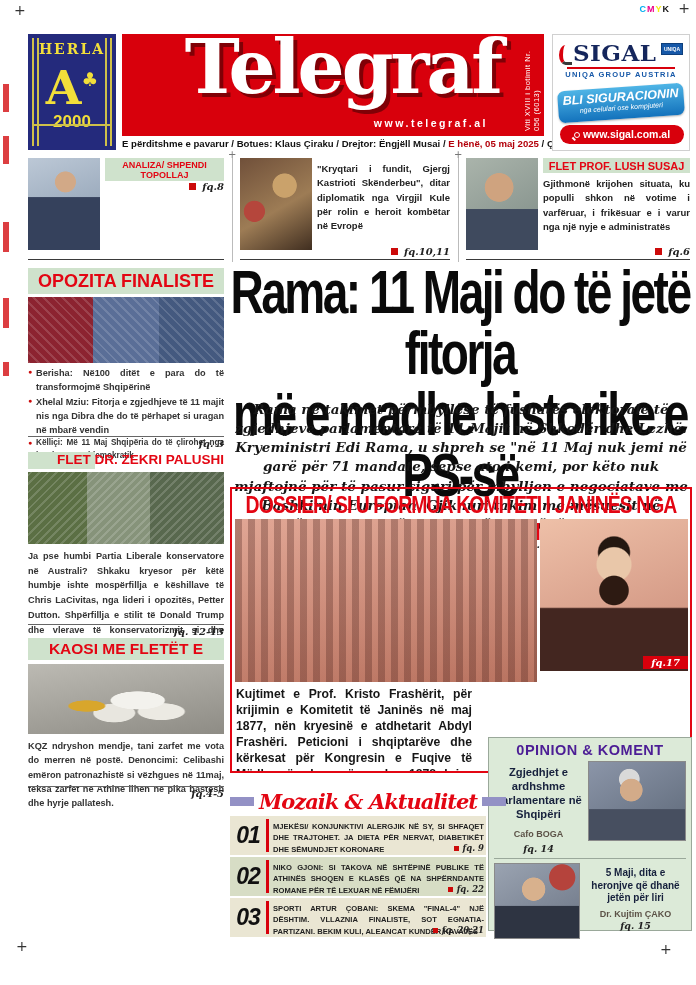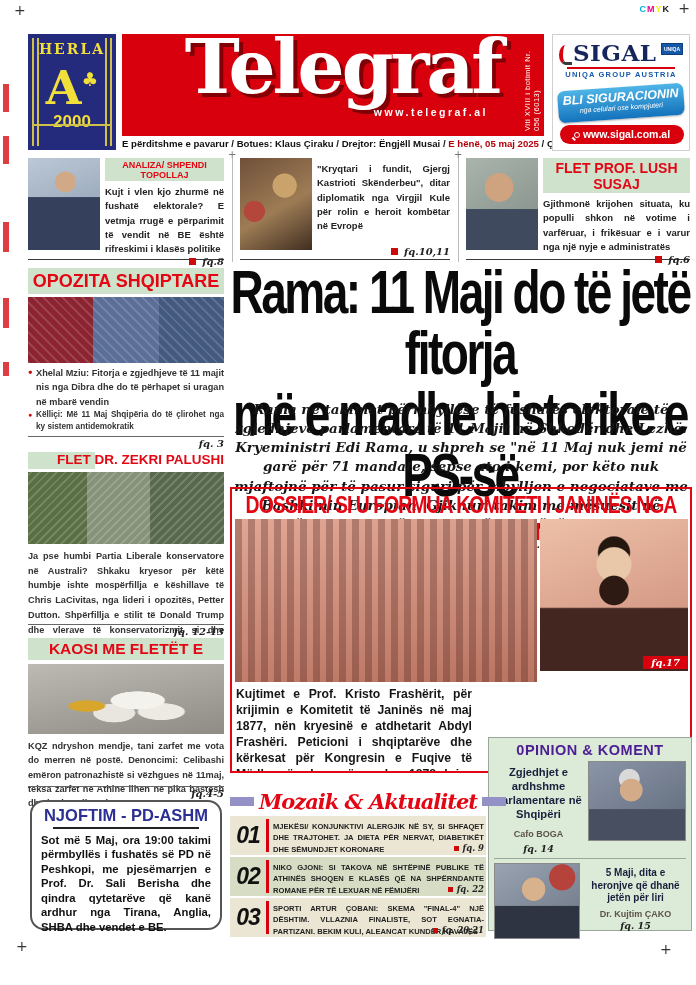--- a/index.html
+++ b/index.html
@@ -19,21 +19,21 @@
   .logo .hline { position:absolute; left:5px; right:5px; height:2px; background:#cfc04a; }
   .logo-top { font:bold 14px "DejaVu Serif", serif; letter-spacing:2px; padding-top:7px; }
   .logo-letter { font:bold 46px "DejaVu Serif", serif; line-height:44px; }
   .logo-suit { font-size:19px; vertical-align:18px; }
   .logo-year { font:bold 17px "Liberation Sans", sans-serif; margin-top:2px; }
 
   .masthead { left:122px; top:34px; width:422px; height:102px; background:#d8000c; }
   .masthead-title { position:absolute; left:0; right:26px; top:-10px; text-align:center;
       font:bold 74px "DejaVu Serif", serif; color:#fff; letter-spacing:-3px;
       text-shadow:4px 4px 0 rgba(40,0,0,.5);margin-left:45px; }
-  .masthead-site { position:absolute; right:56px; bottom:18px; color:#fff; font:bold 10.5px "Liberation Sans", sans-serif; letter-spacing:2.5px; }
+  .masthead-site { position:absolute; right:56px; bottom:7px; color:#fff; font:bold 10.5px "Liberation Sans", sans-serif; letter-spacing:2.5px; }
   .masthead-edition { position:absolute; right:3px; top:5px; height:92px; writing-mode:vertical-rl; transform:rotate(180deg);
       color:#fff; font:7.5px "Liberation Sans", sans-serif; letter-spacing:.5px; }
   .tagline { left:122px; top:138px; width:422px; font:bold 9.6px "Liberation Sans", sans-serif; color:#111; white-space:nowrap; }
   .tagline .date { color:#b3000a; }
 
   .sigal { left:552px; top:34px; width:138px; height:117px; background:#fff; border:1px solid #d0d0d0; }
   .sigal-row { position:relative; text-align:center; padding-top:4px; }
   .sigal-swoosh { display:inline-block; width:13px; height:20px; border-left:4px solid #d8000c; border-bottom:3px solid #3a3a3a; border-radius:60% 0 0 60%; vertical-align:-4px; margin-right:1px; }
   .sigal-brand { font:bold 23px "DejaVu Serif", serif; color:#15265c; letter-spacing:.5px; }
   .uniqa-badge { display:inline-block; background:#1658a8; color:#fff; font:bold 5px "Liberation Sans", sans-serif; padding:2px 2px 1px; vertical-align:10px; border:1px solid #0e3f7c; text-align:center; line-height:1.3; }
@@ -222,66 +222,60 @@
 
   <div class="divplus" style="left:228px;">+</div>
   <div class="divplus" style="left:454px;">+</div>
   <div class="divider-v" style="left:232px;"></div>
   <div class="divider-v" style="left:458px;"></div>
 
   <div class="topbox" style="left:28px; width:196px;">
     <div class="photo ph-topollaj"></div>
     <div class="tcol">
       <div class="kicker" style="font-size:9px">ANALIZA/ SHPENDI TOPOLLAJ</div>
-      <div class="tstory">Kujt i vlen kjo zhurmë në fushatë elektorale? E vetmja rrugë e përparimit të vendit në BE është rifreskimi i klasës politike</div>
       <div class="pageref"><span class="redsq"></span><span>fq.8</span></div>
     </div>
   </div>
 
   <div class="topbox" style="left:240px; width:210px;">
     <div class="photo ph-shkreli"></div>
     <div class="tcol">
       <div class="tstory">"Kryqtari i fundit, Gjergj Kastrioti Skënderbeu", ditar diplomatik nga Virgjil Kule për rolin e heroit kombëtar në Evropë</div>
       <div class="pageref"><span class="redsq"></span><span>fq.10,11</span></div>
     </div>
   </div>
 
   <div class="topbox" style="left:466px; width:224px;">
     <div class="photo ph-susaj"></div>
     <div class="tcol">
-      <div class="kicker" style="font-size:14px">FLET PROF. LUSH SUSAJ</div>
+      <div class="kicker" style="font-size:11px">FLET PROF. LUSH SUSAJ</div>
       <div class="tstory">Gjithmonë krijohen situata, ku populli shkon në votime i varfëruar, i frikësuar e i varur nga një nyje e administratës</div>
       <div class="pageref"><span class="redsq"></span><span>fq.6</span></div>
     </div>
   </div>
 
-  <div class="abs greenbar opozita-title">OPOZITA SHQIPTARE</div>
+  <div class="abs greenbar opozita-title">OPOZITA FINALISTE</div>
   <div class="abs photo ph-opozita opozita-photo"></div>
   <div class="abs bullets">
-    <div class="row"><span class="bullet-icon">●</span></div>
+    <div class="row"><span class="bullet-icon">●</span><span>Berisha: Në100 ditët e para do të transformojmë Shqipërinë</span></div>
     <div class="row"><span class="bullet-icon">●</span><span>Xhelal Mziu: Fitorja e zgjedhjeve të 11 majit nis nga Dibra dhe do të përhapet si uragan në mbarë vendin</span></div>
     <div class="row small"><span class="bullet-icon">●</span><span>Këlliçi: Më 11 Maj Shqipëria do të çlirohet nga ky sistem antidemokratik</span></div>
   </div>
   <div class="sect-pageline" style="left:28px; top:436px; width:196px;">fq. 3</div>
 
   <div class="abs palushi-title">FLET DR. ZEKRI PALUSHI</div>
   <div class="abs photo ph-palushi palushi-photo"></div>
   <div class="abs palushi-text">Ja pse humbi Partia Liberale konservatore në Australi? Shkaku kryesor për këtë humbje ishte mospërfillja e këshillave të Chris LaCivitas, nga lideri i opozitës, Petter Dutton. Shpërfillja e stilit të Donald Trump dhe vlerave të konservatorizmit si dhe ndikimi kinez në votimin elektronik.</div>
   <div class="sect-pageline" style="left:28px; top:624px; width:196px;">fq. 12-13</div>
 
   <div class="abs greenbar kaosi-title">KAOSI ME FLETËT E VOTIMIT</div>
   <div class="abs photo ph-kaosi kaosi-photo"></div>
   <div class="abs kaosi-text">KQZ ndryshon mendje, tani zarfet me vota do merren në postë. Denoncimi: Celibashi emëron patronazhistë si vëzhgues në 11maj, teksa zarfet në Athinë lihen në pika bastesh dhe hyrje pallatesh.</div>
   <div class="sect-pageline" style="left:28px; top:786px; width:196px;">fq.4-5</div>
 
-  <div class="abs njoftim">
-    <div class="njoftim-title">NJOFTIM - PD-ASHM</div>
-    <div class="njoftim-rule"></div>
-    <div class="njoftim-text">Sot më 5 Maj, ora 19:00 takimi përmbyllës i fushatës së PD në Peshkopi, me pjesëmarrjen e Prof. Dr. Sali Berisha dhe qindra qytetarëve që kanë ardhur nga Tirana, Anglia, SHBA dhe vendet e BE.</div>
-  </div>
 
   <div class="abs headline">
     <div>Rama: 11 Maji do të jetë fitorja</div>
     <div>më e madhe historike e PS-së</div>
   </div>
   <div class="abs deck"><span>Rama në takimet përmbyllëse të fushatës elektorale të zgjedhjeve parlamentare të 11 Majit në Shkodër dhe Lezhë. Kryeministri Edi Rama, u shpreh se "në 11 Maj nuk jemi në garë për 71 mandate, sepse ato i kemi, por këto nuk mjaftojnë për të pasur siguri për mbylljen e negociatave me Bashkimin Europian. Gjiknuri takim me mësuesit në Sarandë: Ju duhet një deputet që ka dhënë prova se di t'iu zgjidhë problemet.</span><span class="pg">fq.3</span></div>
 
   <div class="abs dossier">
     <div class="dossier-title">DOSSIER/ SI U FORMUA KOMITETI I JANINËS NGA ABDYL FRASHËRI</div>
     <div class="photo ph-dossier-group dossier-groupphoto"></div>

